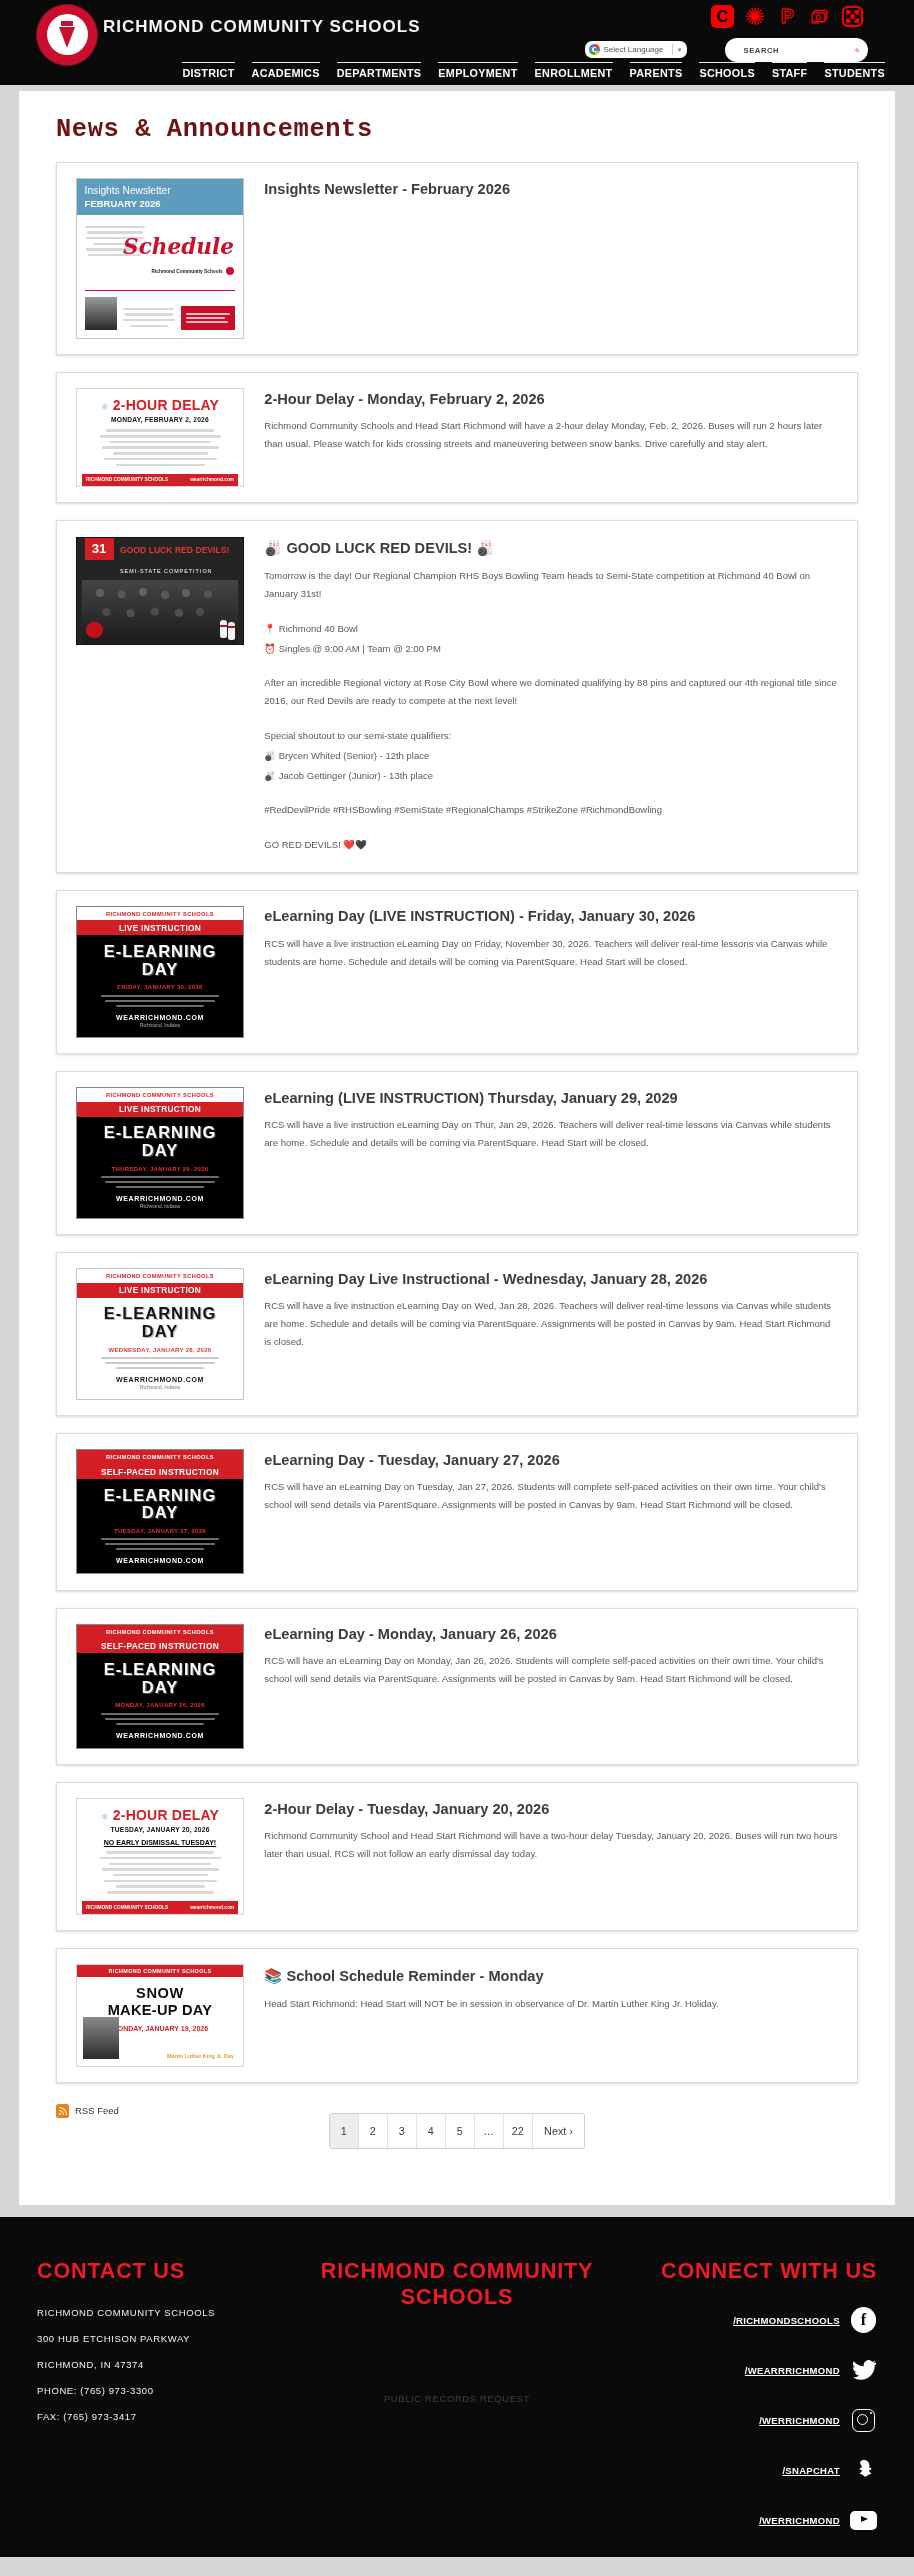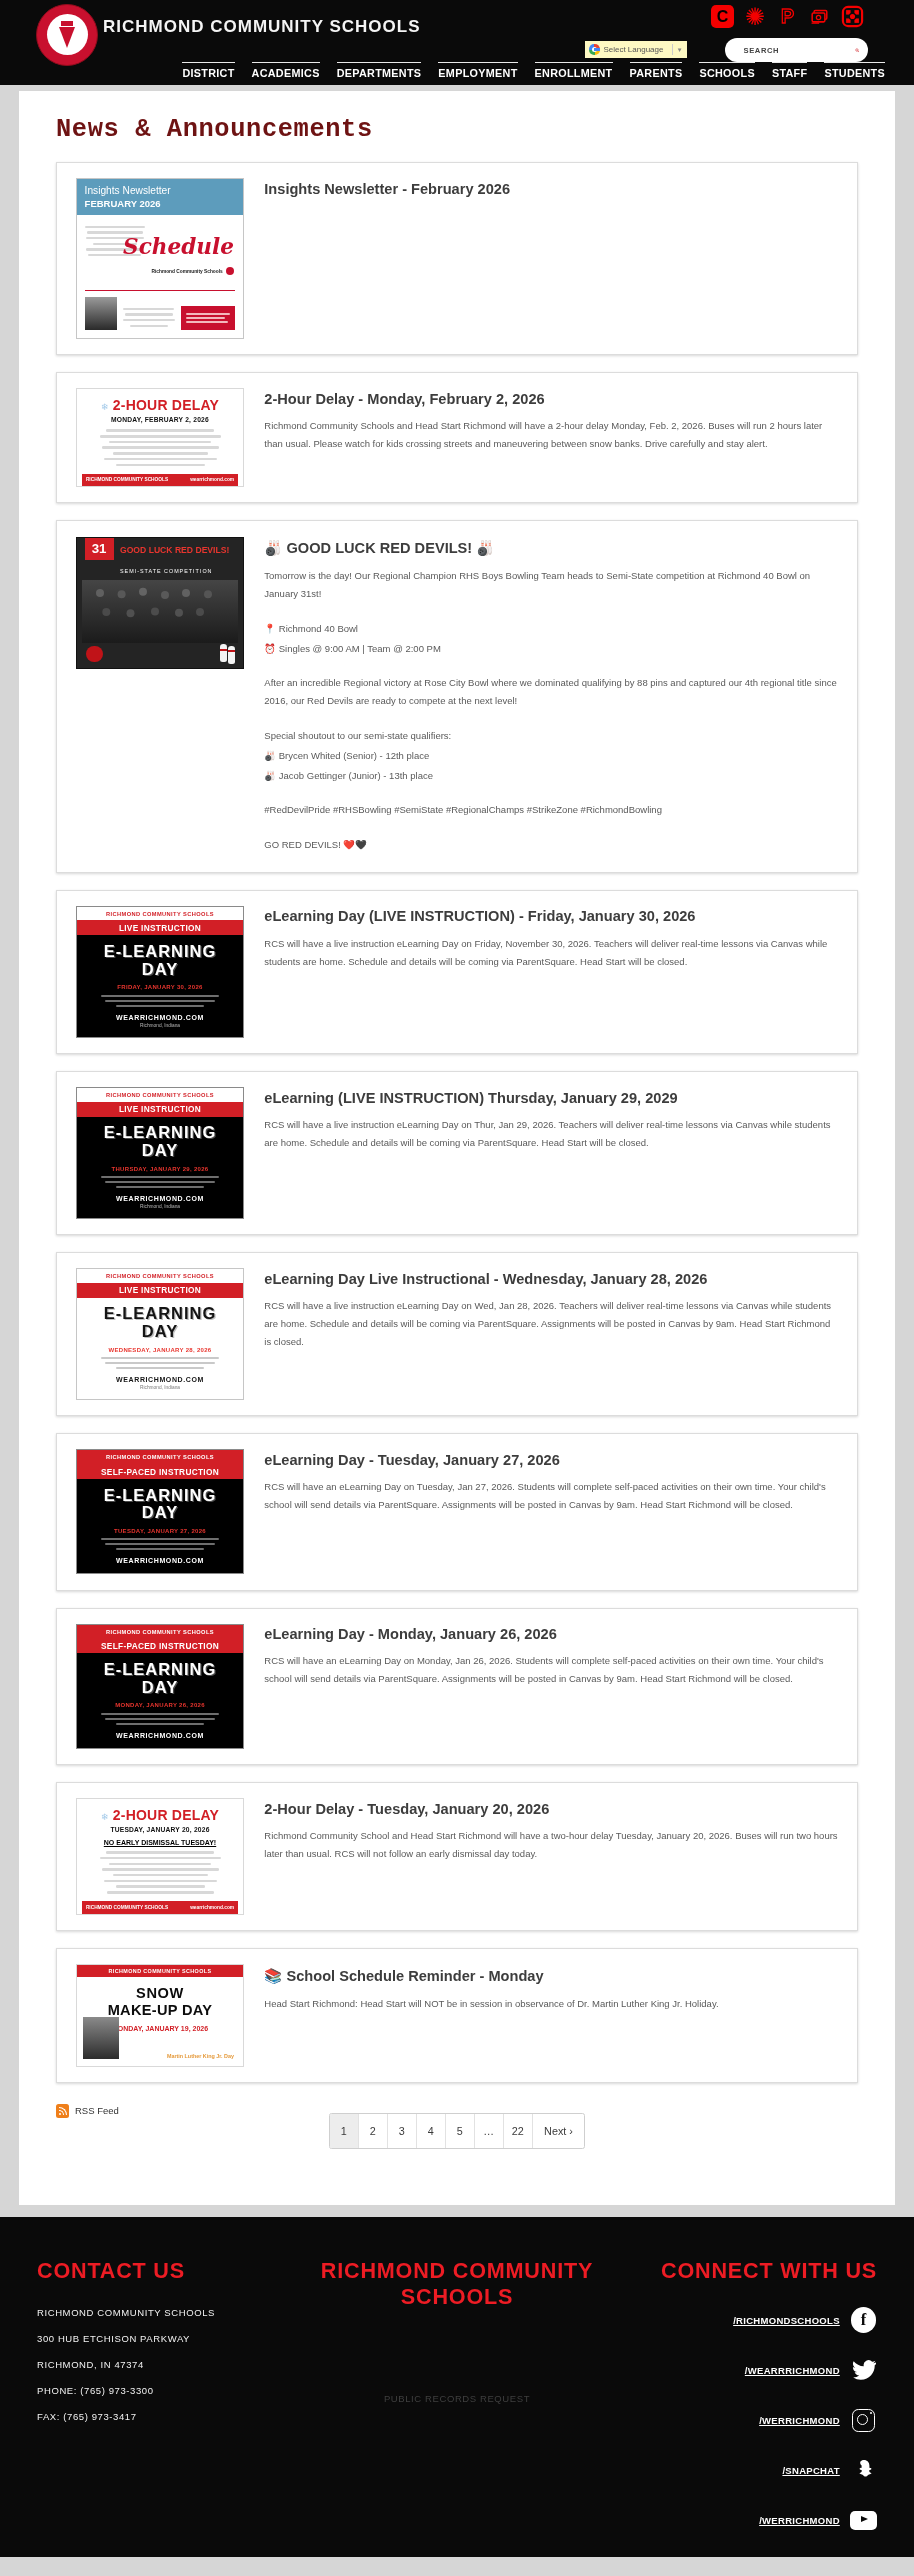--- a/index.html
+++ b/index.html
@@ -29,21 +29,21 @@
     position:absolute; left:103px; top:16.5px;
     color:#f4f4f4; font-size:17px; font-weight:800; letter-spacing:1px;
   }
   .app-icons { position:absolute; right:50px; top:5.1px; display:flex; gap:9.5px; align-items:center; }
   .appicon { width:23px; height:23px; border-radius:5.1px; display:flex; align-items:center; justify-content:center; cursor:pointer; }
   .appicon.solid { background:#f40000; color:#000; font-weight:900; font-size:16px; }
   .appicon.flower { color:#f40000; font-size:24px; line-height:1; }
   .appicon.outp { color:transparent; -webkit-text-stroke:1.3px #f40000; font-size:19.7px; font-weight:900; }
   .appicon svg { display:block; }
   .lang-select {
-    position:absolute; right:227px; top:41px; width:102px; height:17px; background:#fef9c3; border-radius:0;
+    position:absolute; right:227px; top:41px; width:102px; height:17px; background:#ffffff; border-radius:7px;
     display:flex; align-items:center; padding:0 4.4px; gap:3.8px; cursor:pointer;
   }
   .g-logo { width:10.2px; height:10.2px; border-radius:50%;
     background:conic-gradient(#ea4335 0 90deg,#fbbc05 90deg 180deg,#34a853 180deg 270deg,#4285f4 270deg 360deg);
     position:relative; flex:0 0 10.2px; }
   .g-logo::after { content:""; position:absolute; inset:2.5px; background:#fff; border-radius:50%; }
   .g-logo::before { content:""; position:absolute; right:0px; top:3.8px; width:5.1px; height:2.5px; background:#4285f4; z-index:2; }
   .lang-label { font-size:8px; color:#555; flex:1; }
   .lang-divider { width:0.6px; height:10.2px; background:#ccc; }
   .lang-caret { color:#888; font-size:6.3px; }
@@ -107,21 +107,21 @@
   .delay-thumb { border:0.6px solid #d9d9d9; text-align:center; padding:7.6px 5.1px 0; }
   .delay-head { color:#d21f26; font-weight:900; font-size:14px; letter-spacing:0.2px; }
   .flake { color:#9fc7e8; font-size:9px; font-weight:400; }
   .delay-date { font-size:6.7px; font-weight:800; color:#101010; margin:3.2px 0 6.3px; letter-spacing:0.2px; }
   .delay-notice { font-size:7px; font-weight:900; color:#000; text-decoration:underline; margin:0 0 5.1px; }
   .delay-bars { padding:0 11.4px; }
   .delay-foot { background:#d21f26; color:#fff; font-size:4.8px; font-weight:700; padding:3.8px 3.8px;
     margin-top:7.6px; display:flex; justify-content:space-between; align-items:center; }
 
   
-  .bowl-thumb { background:#242424; height:132px; position:relative; overflow:hidden; border:0.6px solid #111; }
+  .bowl-thumb { background:#242424; height:108px; position:relative; overflow:hidden; border:0.6px solid #111; }
   .bowl-date { position:absolute; top:0; left:7.6px; width:29px; background:#d21f26; color:#fff; text-align:center;
     padding:3.2px 0 4.4px; font-weight:900; font-size:13.3px; }
   .bowl-head { position:absolute; top:7.6px; left:43px; right:3.8px; color:#e8352e; font-weight:900; font-size:8.6px; line-height:1.2; }
   .bowl-sub { position:absolute; top:30px; left:43px; color:#fff; font-size:5.4px; letter-spacing:1px; }
   .bowl-photo { position:absolute; top:42px; left:5.1px; right:5.1px; height:63px;
     background:linear-gradient(180deg,#454545,#1b1b1b); }
   .bowl-sil { position:absolute; top:9px; left:14px; width:8.3px; height:8.3px; border-radius:50%; background:#606060;
     box-shadow:21.6px 1.3px 0 #585858, 43px -1.3px 0 #646464, 65px 1.9px 0 #595959, 86px 0 0 #616161, 108px 1.3px 0 #555,
                6.3px 19px 0 #4a4a4a, 30.5px 20.3px 0 #505050, 55px 18.4px 0 #4c4c4c, 79px 19.7px 0 #515151, 100px 19px 0 #4b4b4b; }
   .bowl-ball { position:absolute; bottom:5.1px; left:9px; width:16.5px; height:16.5px; border-radius:50%; background:#c01318; }

